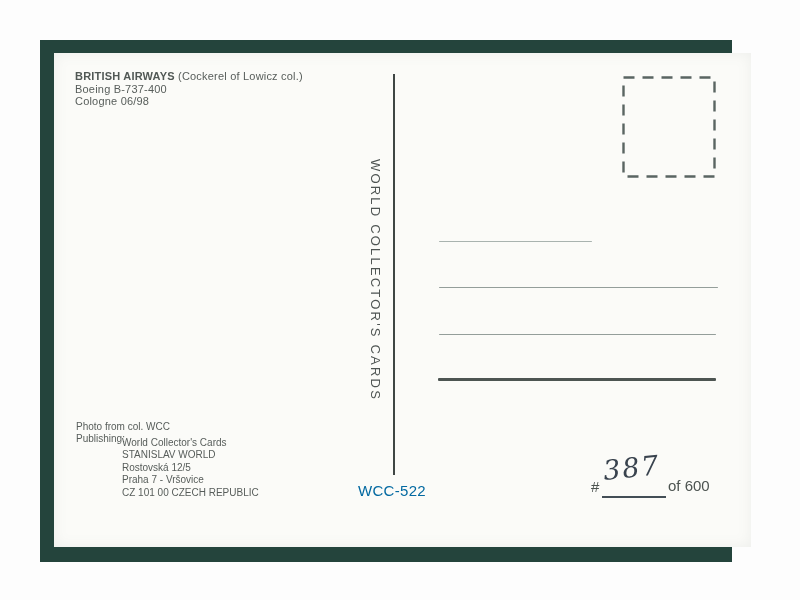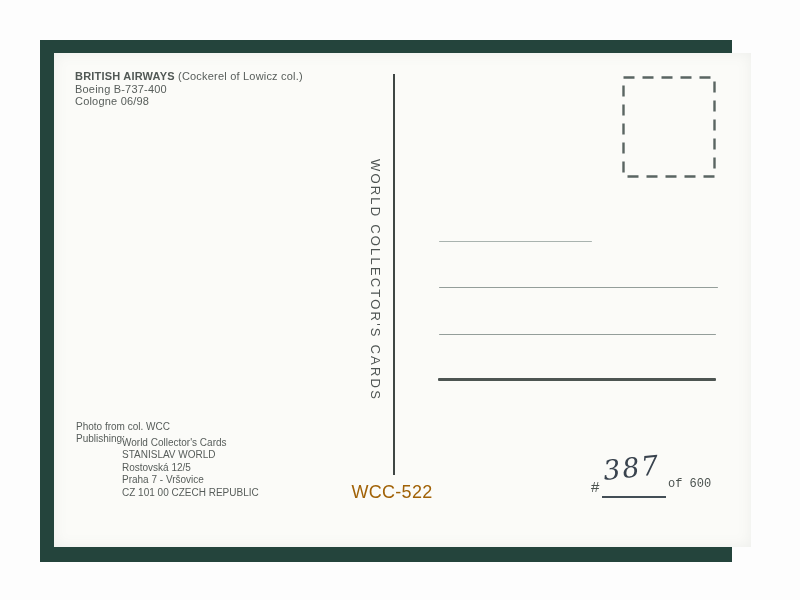--- a/index.html
+++ b/index.html
@@ -46,32 +46,32 @@
   .addr3{left:385px;top:281px;width:277px;height:1px;background:#949e9a;}
   .addr4{left:384px;top:325px;width:278px;height:3px;background:#4d5552;}
   
   .small-text{font-size:10px;line-height:12.4px;color:#575d5a;white-space:nowrap;}
   .photo-credit{position:absolute;left:22px;top:368px;}
   .pub-label{position:absolute;left:22px;top:380px;text-align:center;}
   .pub-col{position:absolute;left:68px;top:384px;}
   
   .card-ref{
     position:absolute;left:338px;top:429px;transform:translateX(-50%);
-    font-size:18px;color:#a16207;letter-spacing:0.3px;white-space:nowrap;
+    font-size:15px;color:#0369a1;letter-spacing:0.3px;white-space:nowrap;
   }
   
   .ed-hash{position:absolute;left:537px;top:425px;font-size:15px;color:#4c5350;}
   .ed-underline{position:absolute;left:548px;top:443px;width:64px;height:2px;background:#434e56;}
   .ed-number{
     position:absolute;left:549px;top:399px;
     font-family:"DejaVu Serif", serif;font-style:italic;
     font-size:27px;letter-spacing:2px;color:#39434e;
     transform:rotate(-6deg);white-space:nowrap;
   }
-  .ed-of{position:absolute;left:614px;top:424px;font-size:12px;color:#4c5350;white-space:nowrap;font-family:Liberation Mono, monospace;}
+  .ed-of{position:absolute;left:614px;top:424px;font-size:15px;color:#4c5350;white-space:nowrap;}
 </style>
 </head>
 <body>
 
 <div class="stage">
   <div class="frame">
     <div class="card">
 
       <div class="caption">
         <div>

